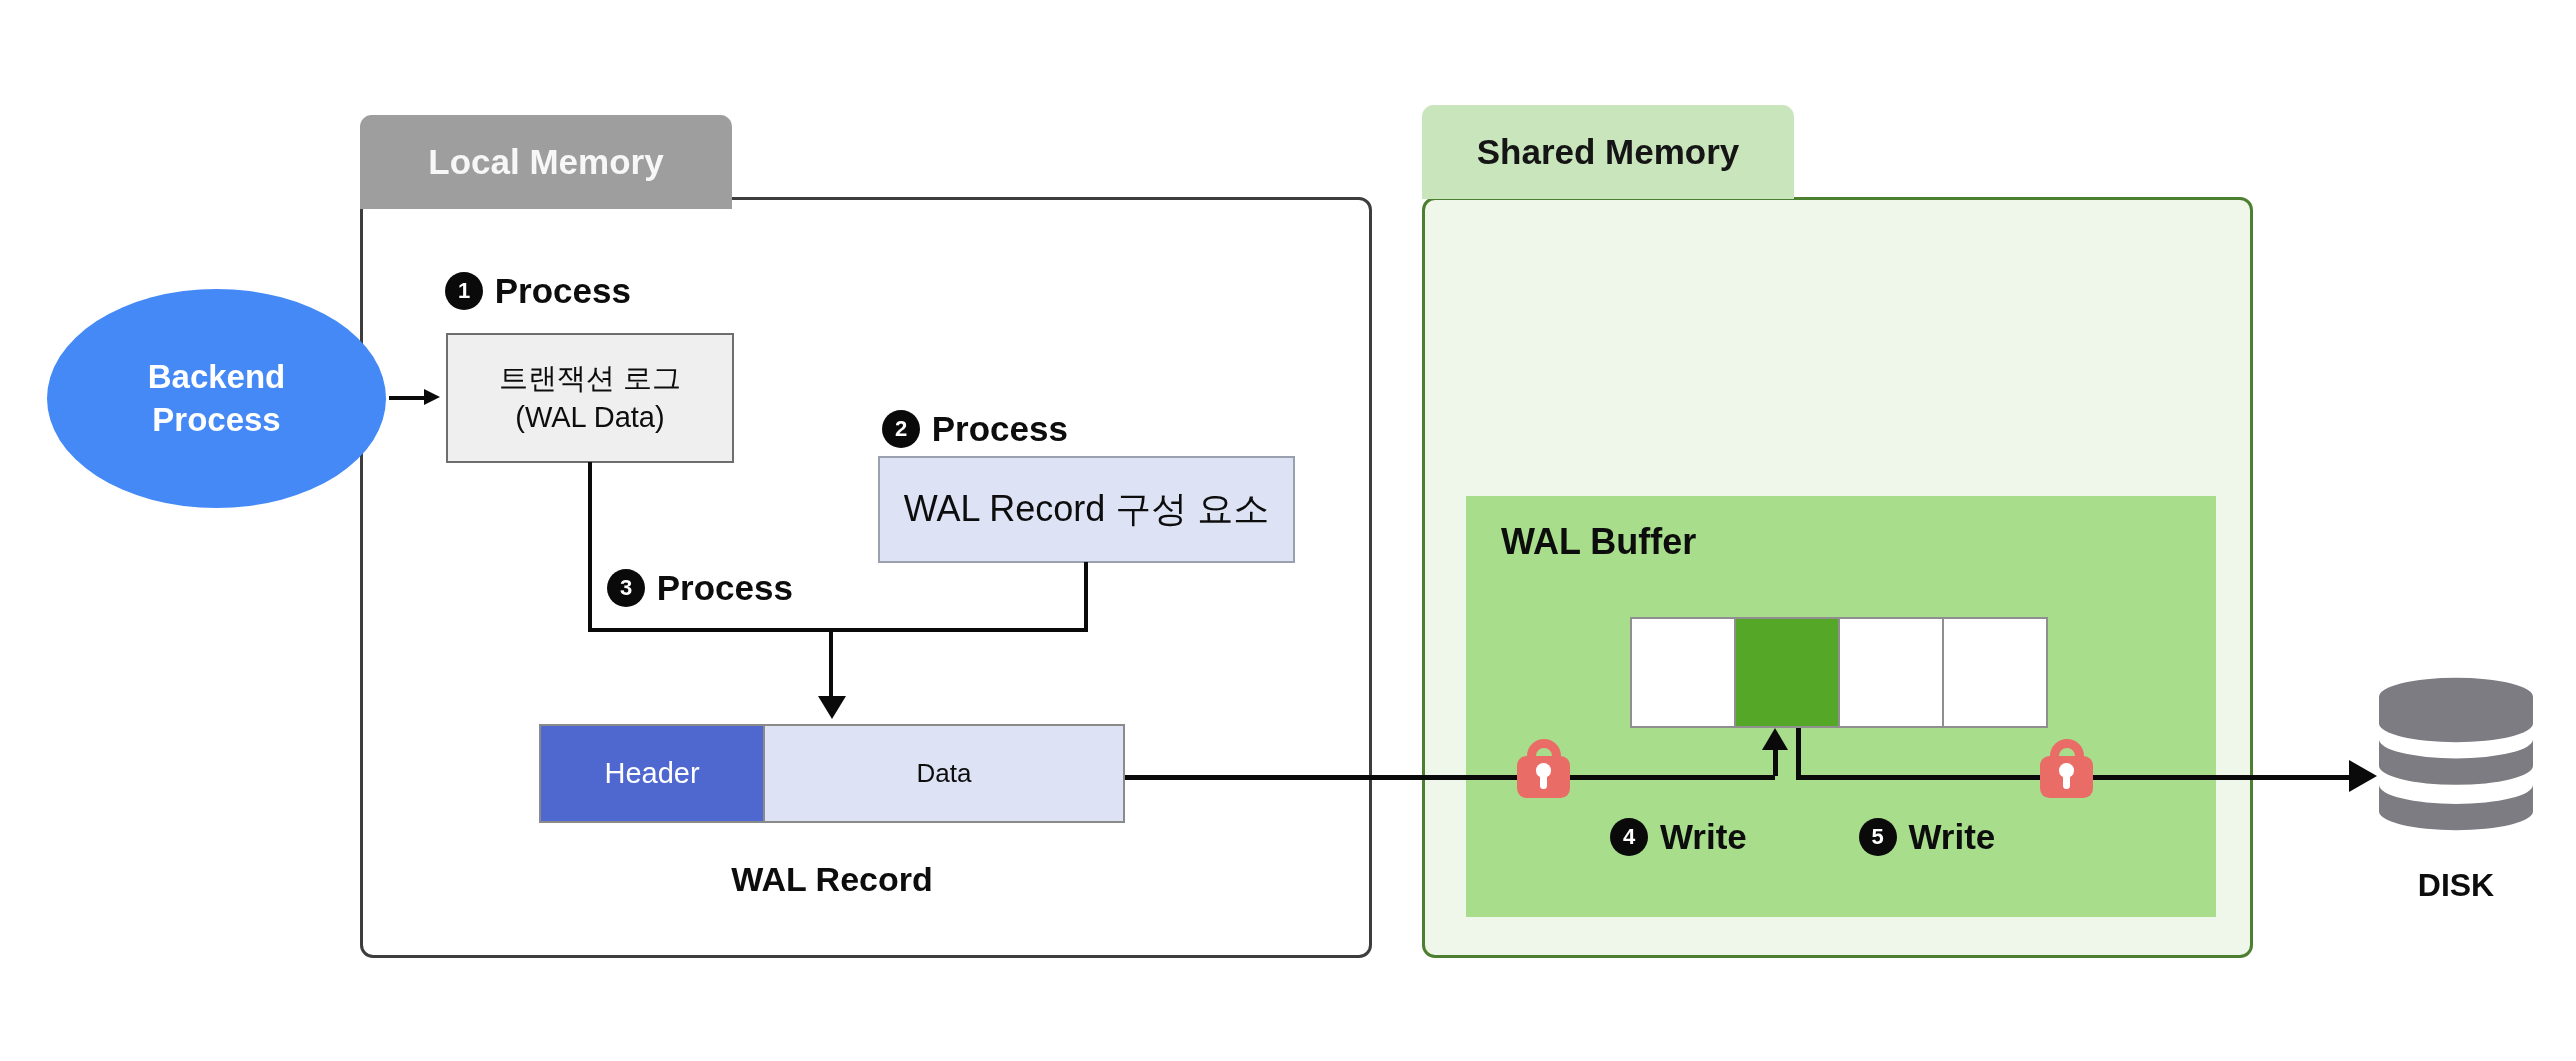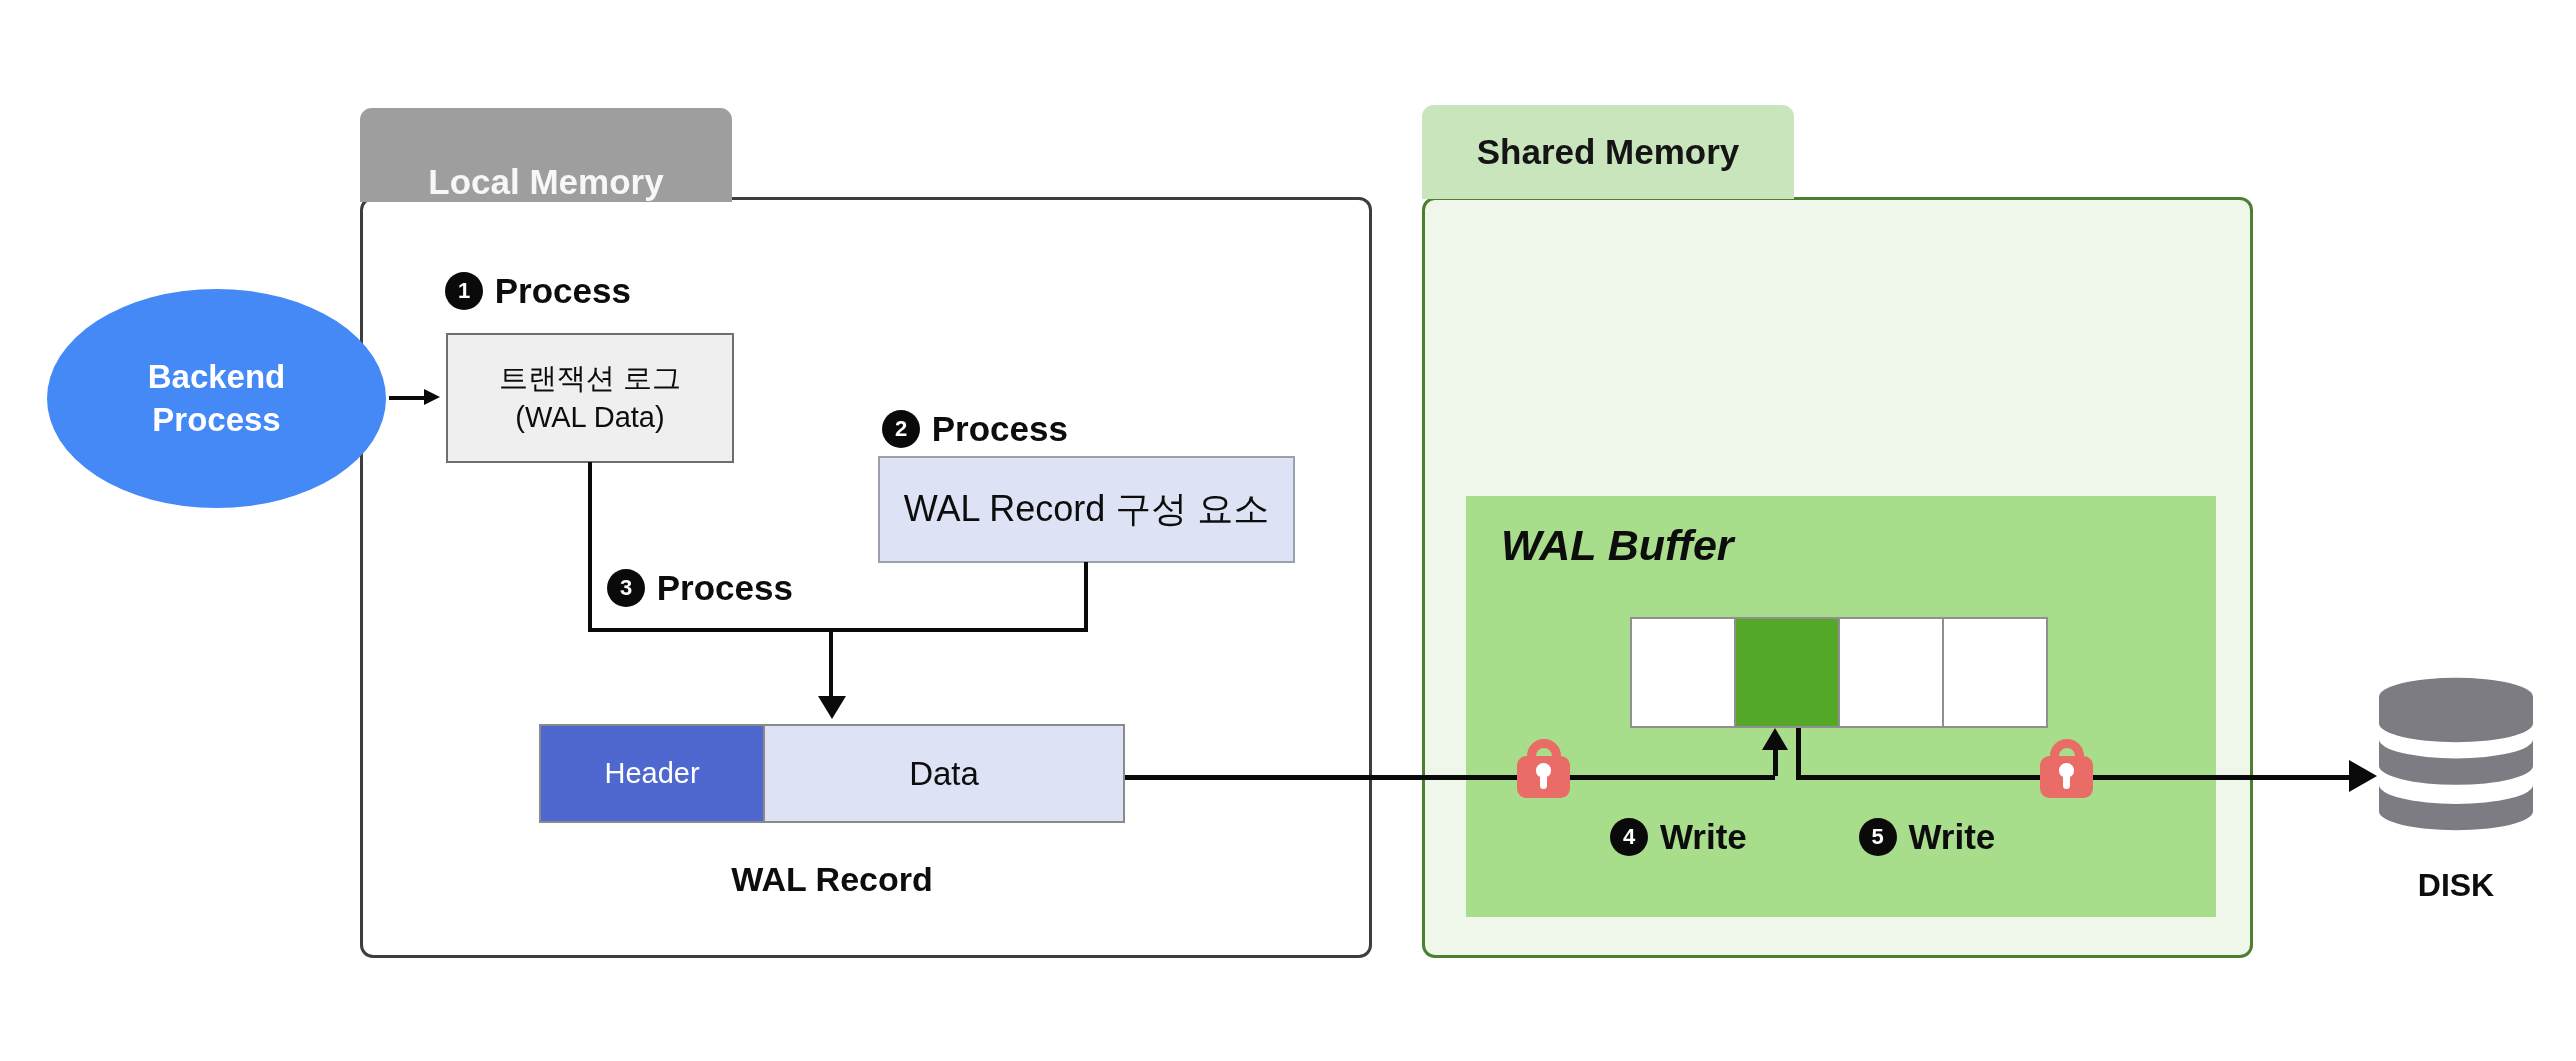--- a/index.html
+++ b/index.html
@@ -3,21 +3,21 @@
 <meta charset="utf-8">
 <style>
   html,body{margin:0;padding:0;background:#ffffff;}
   .canvas{
     position:relative;width:2576px;height:1062px;background:#ffffff;
     font-family:"Liberation Sans","DejaVu Sans",sans-serif;color:#0d0d0d;overflow:hidden;
   }
   
   .tab{position:absolute;display:flex;align-items:center;justify-content:center;
        border-radius:11.7px 11.7px 0 0;font-weight:700;font-size:35px;z-index:2;}
-  .tab-local{left:360px;top:108px;width:372px;height:94px;background:#9e9e9e;color:#f7f7f7;align-items:flex-end;}
+  .tab-local{left:360px;top:115px;width:372px;height:94px;background:#9e9e9e;color:#f7f7f7;}
   .tab-shared{left:1422px;top:105px;width:372px;height:94px;background:#c9e5bc;color:#151515;}
   .region{position:absolute;box-sizing:border-box;border-radius:13px;z-index:1;}
   .region-local{left:360px;top:197px;width:1012px;height:761px;background:#ffffff;border:3.7px solid #3d3d3d;}
   .region-shared{left:1422px;top:197px;width:831px;height:761px;background:#eff6ea;border:3.7px solid #4c7f30;}
   
   .ellipse{position:absolute;left:47px;top:289px;width:339px;height:219px;border-radius:50%;
            background:#4489f6;display:flex;align-items:center;justify-content:center;z-index:2;}
   .ellipse .lbl{color:#ffffff;font-weight:700;font-size:33px;line-height:1.28;text-align:center;width:197px;}
   
   .step{position:absolute;display:flex;align-items:center;gap:11.7px;z-index:5;}
@@ -28,26 +28,26 @@
   .node{position:absolute;box-sizing:border-box;display:flex;align-items:center;justify-content:center;
         text-align:center;z-index:2;}
   .box-txlog{left:446px;top:333px;width:288px;height:130px;background:#efefef;border:2.2px solid #6e6e6e;
              font-size:29px;line-height:1.35;}
   .box-register{left:878px;top:456px;width:417px;height:107px;background:#dde3f4;border:2.2px solid #9aa0ad;
              font-size:36px;}
   .walrec{position:absolute;left:539px;top:724px;width:586px;height:99px;box-sizing:border-box;
           border:2.2px solid #8a8a8a;display:flex;z-index:2;}
   .walrec .hdr{width:224px;box-sizing:border-box;background:#4f68cf;color:#ffffff;border-right:2.2px solid #8a8a8a;
           display:flex;align-items:center;justify-content:center;font-size:29px;}
-  .walrec .dat{flex:1;background:#dde3f4;display:flex;align-items:center;justify-content:center;font-size:33px;}
+  .walrec .dat{flex:1;background:#dde3f4;display:flex;align-items:center;justify-content:center;font-size:26px;}
   .caption{position:absolute;left:539px;top:860px;width:586px;text-align:center;
            font-size:34px;font-weight:600;z-index:2;}
   
   .buffer{position:absolute;left:1466px;top:496px;width:750px;height:421px;background:#a7dd8b;z-index:2;}
-  .buffer-title{position:absolute;left:1501px;top:521px;font-size:43px;font-weight:700;z-index:3;font-style:italic;}
+  .buffer-title{position:absolute;left:1501px;top:521px;font-size:36px;font-weight:700;z-index:3;}
   .cells{position:absolute;left:1630px;top:617px;display:flex;border:2.2px solid #8f8f8f;z-index:3;}
   .cell{width:102px;height:107px;background:#ffffff;border-right:2.2px solid #8f8f8f;}
   .cell:last-child{border-right:none;}
   .cell.filled{background:#54a727;}
   
   .hline,.vline{position:absolute;background:#0a0a0a;z-index:4;}
   .ah{position:absolute;width:0;height:0;z-index:4;}
   .ah-right-sm{left:424px;top:389px;border-left:16px solid #0a0a0a;border-top:8.8px solid transparent;border-bottom:8.8px solid transparent;}
   .ah-down{left:818px;top:696px;border-top:23.4px solid #0a0a0a;border-left:14px solid transparent;border-right:14px solid transparent;}
   .ah-up{left:1762px;top:728px;border-bottom:22px solid #0a0a0a;border-left:13px solid transparent;border-right:13px solid transparent;}

